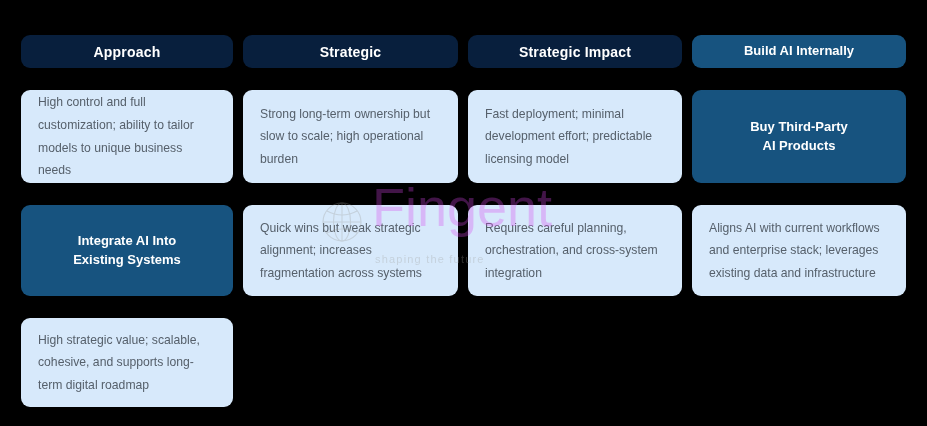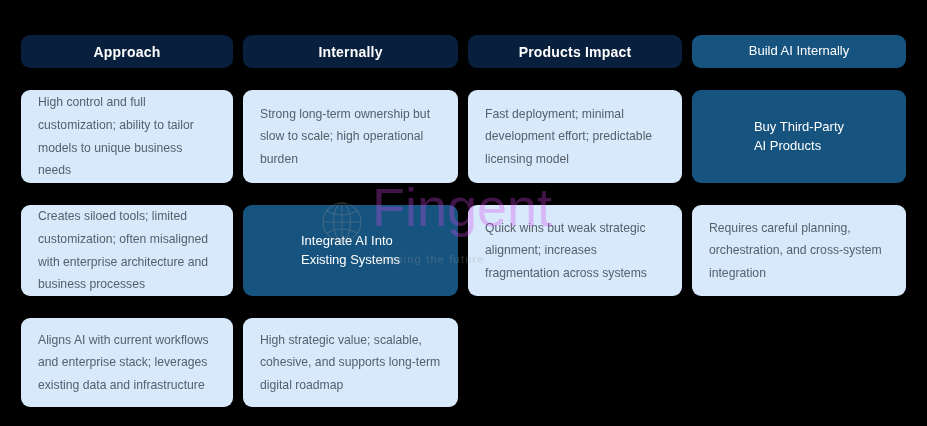--- a/index.html
+++ b/index.html
@@ -100,21 +100,22 @@
   
   .rowlabel {
     background: #17537f;
     align-items: center;
     justify-content: center;
     padding: 6px 10px;
   }
   .rowlabel .txt {
     color: #ffffff;
     font-size: 13px;
-    font-weight: normal;
+    font-weight: bold;
+    text-align: center;
     line-height: 1.42;
     white-space: pre-line;
   }
 
   
   .body {
     background: #d7e9fb;
     align-items: center;
     padding: 18px 17px;
   }
@@ -144,45 +145,42 @@
       <span class="wm-tag">shaping the future</span>
     </div>
   </div>
 
   <div class="grid">
 
     <div class="cell head">
       <span class="txt">Approach</span>
     </div>
     <div class="cell head">
-      <span class="txt">Internally</span>
+      <span class="txt">Strategic</span>
     </div>
     <div class="cell head">
-      <span class="txt">Products Impact</span>
+      <span class="txt">Strategic Impact</span>
     </div>
 
     <div class="cell rowlabel">
       <span class="txt">Build AI Internally</span>
     </div>
     <div class="cell body">
       <span class="txt">High control and full customization; ability to tailor models to unique business needs</span>
     </div>
     <div class="cell body">
       <span class="txt">Strong long-term ownership but slow to scale; high operational burden</span>
     </div>
 
     <div class="cell body">
       <span class="txt">Fast deployment; minimal development effort; predictable licensing model</span>
     </div>
     <div class="cell rowlabel">
       <span class="txt">Buy Third-Party
 AI Products</span>
-    </div>
-    <div class="cell body">
-      <span class="txt">Creates siloed tools; limited customization; often misaligned with enterprise architecture and business processes</span>
     </div>
     <div class="cell rowlabel">
       <span class="txt">Integrate AI Into
 Existing Systems</span>
     </div>
 
     <div class="cell body">
       <span class="txt">Quick wins but weak strategic alignment; increases fragmentation across systems</span>
     </div>
     <div class="cell body">

